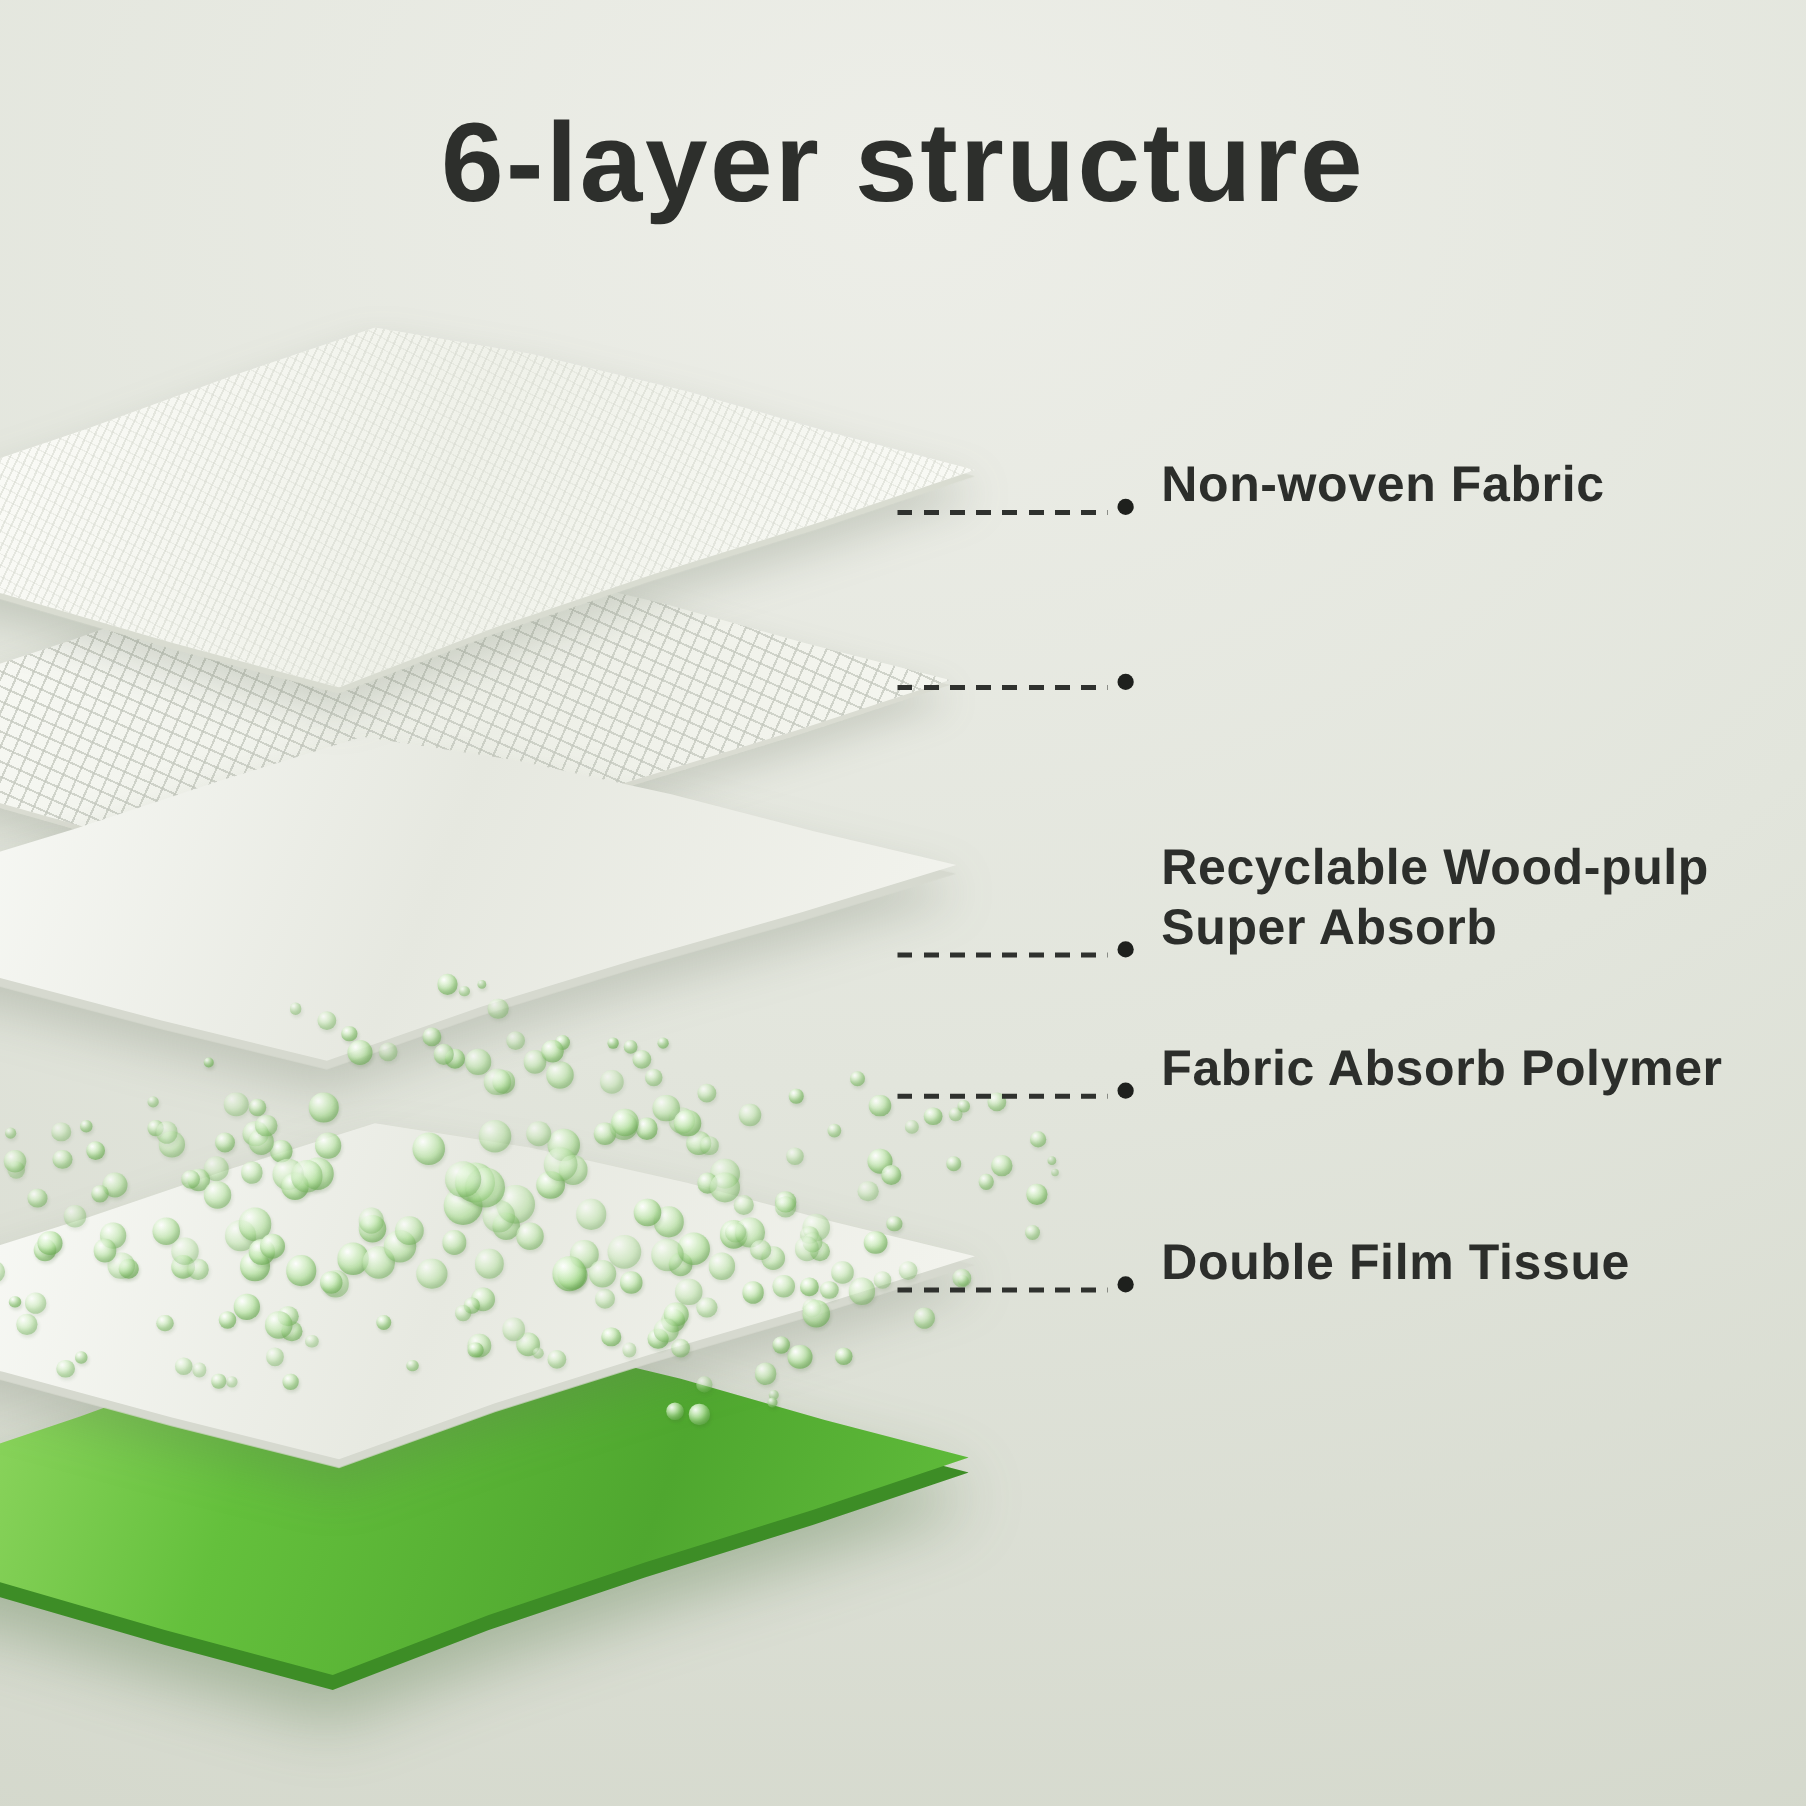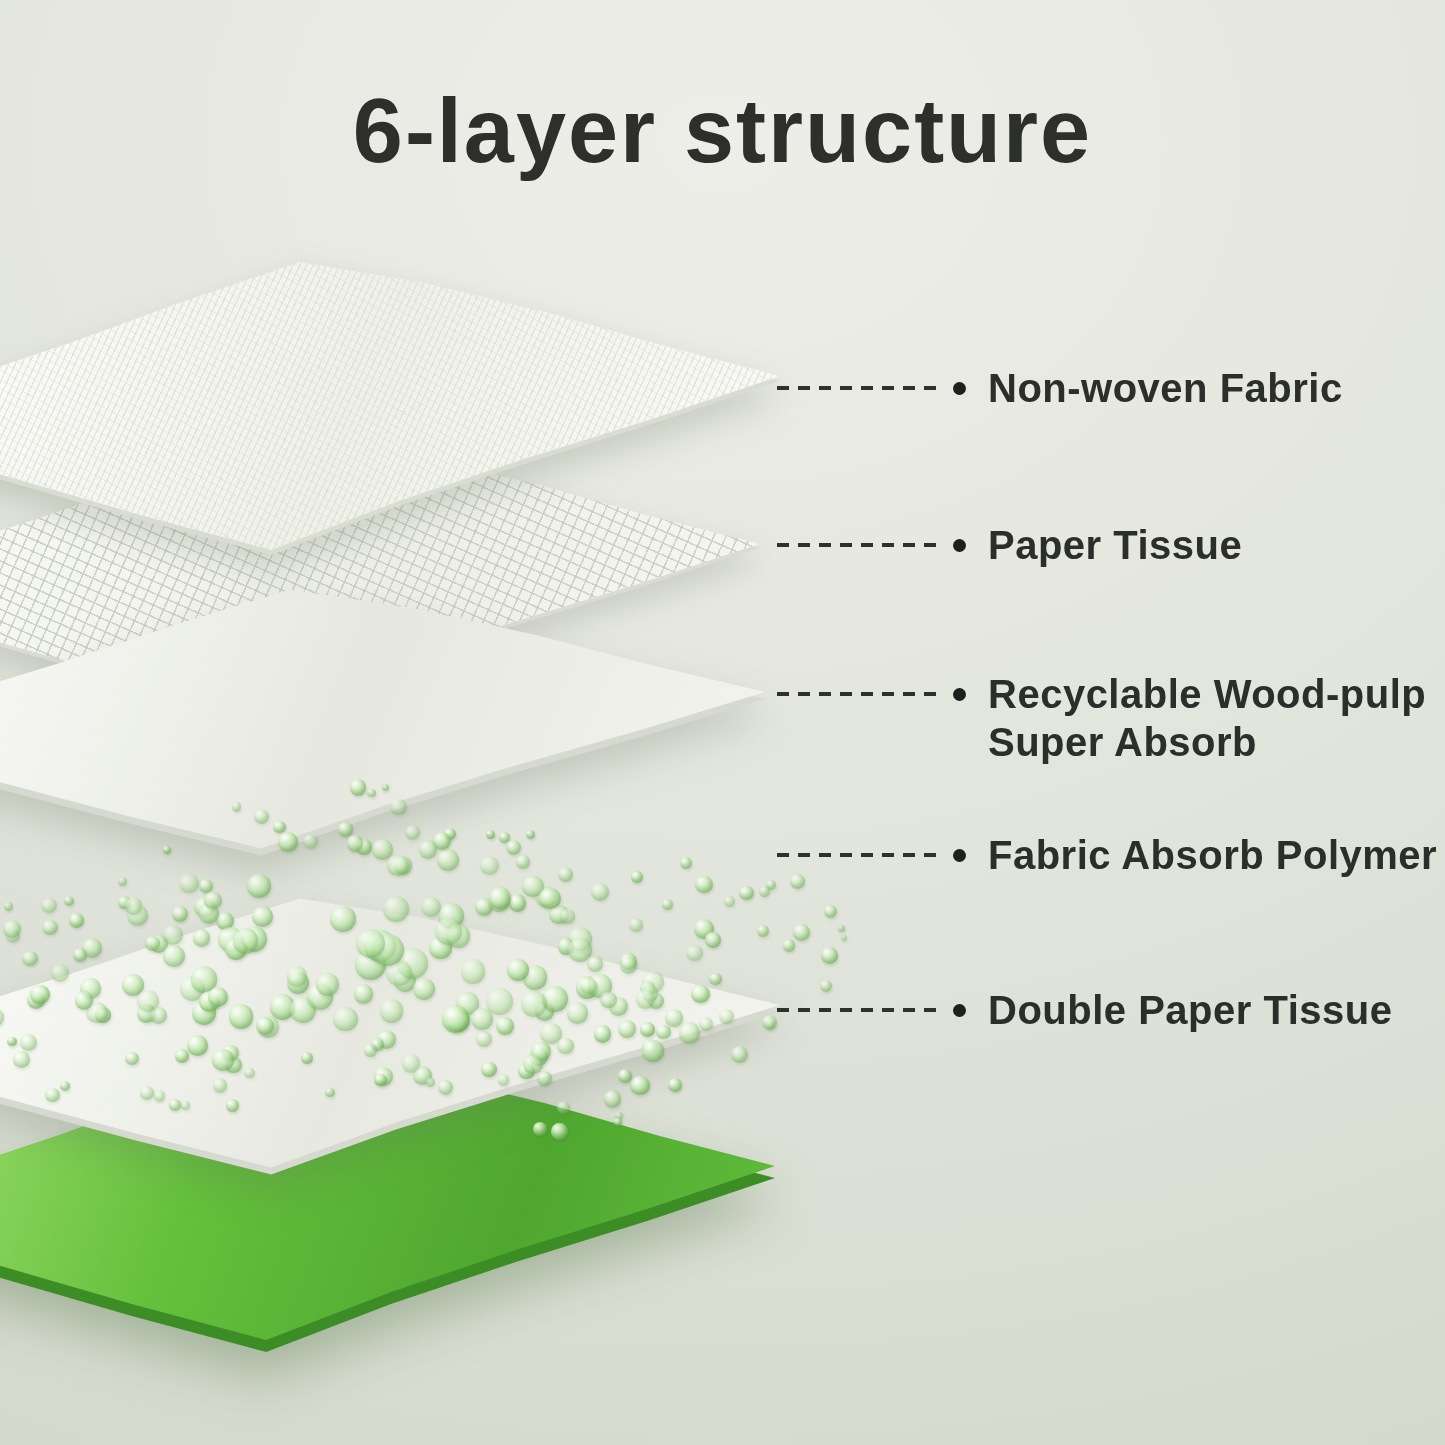--- a/index.html
+++ b/index.html
@@ -37,21 +37,21 @@
   .f6{background:linear-gradient(110deg,#a4e172 6%,#64c03c 40%,#4fa72f 72%,#5fbb3a 95%);}
 
   
   .beads{position:absolute;left:-70px;top:760px;width:940px;height:410px;z-index:5;}
   .bead{position:absolute;border-radius:50%;
     background:radial-gradient(circle at 32% 28%, rgba(255,255,255,.95) 0%, rgba(226,246,216,.85) 22%,
                rgba(168,220,145,.7) 55%, rgba(120,185,95,.55) 80%, rgba(100,160,80,.4) 100%);
     box-shadow:inset -2px -3px 4px rgba(75,135,55,.35), 1px 2px 3px rgba(60,100,45,.18);}
 
   
-  .label-row{position:absolute;left:777px;display:flex;align-items:flex-start;z-index:6;}
+  .label-row{position:absolute;left:718px;display:flex;align-items:flex-end;z-index:6;}
   .dash{width:168px;height:4px;margin-top:22px;flex:none;
     background:repeating-linear-gradient(90deg,#2f312e 0 12px,transparent 12px 21px);}
   .dot{width:13px;height:13px;border-radius:50%;background:#1e201d;margin:18px 0 0 8px;flex:none;}
   .lbl{margin-left:22px;font-size:40px;line-height:48px;font-weight:700;color:#2c2e2b;
     letter-spacing:.5px;white-space:nowrap;}
   .lbl .line{display:block;}
   .r1{top:364px}.r2{top:521px}.r3{top:670px}.r4{top:831px}.r5{top:986px}.r6{top:1139px}
 </style>
 </head>
 <body>
@@ -307,38 +307,37 @@
 
   <div class="label-row r1">
     <span class="dash"></span>
     <span class="dot"></span>
     <span class="lbl">Non-woven Fabric</span>
   </div>
 
   <div class="label-row r2">
     <span class="dash"></span>
     <span class="dot"></span>
-    <span class="lbl">Paper Tissue</span>
   </div>
 
   <div class="label-row r3">
     <span class="dash"></span>
     <span class="dot"></span>
     <span class="lbl">
       <span class="line">Recyclable Wood-pulp</span>
       <span class="line">Super Absorb</span>
     </span>
   </div>
 
   <div class="label-row r4">
     <span class="dash"></span>
     <span class="dot"></span>
     <span class="lbl">Fabric Absorb Polymer</span>
   </div>
 
   <div class="label-row r5">
     <span class="dash"></span>
     <span class="dot"></span>
-    <span class="lbl">Double Paper Tissue</span>
+    <span class="lbl">Double Film Tissue</span>
   </div>
 
 
 </div>
 
 </body></html>

